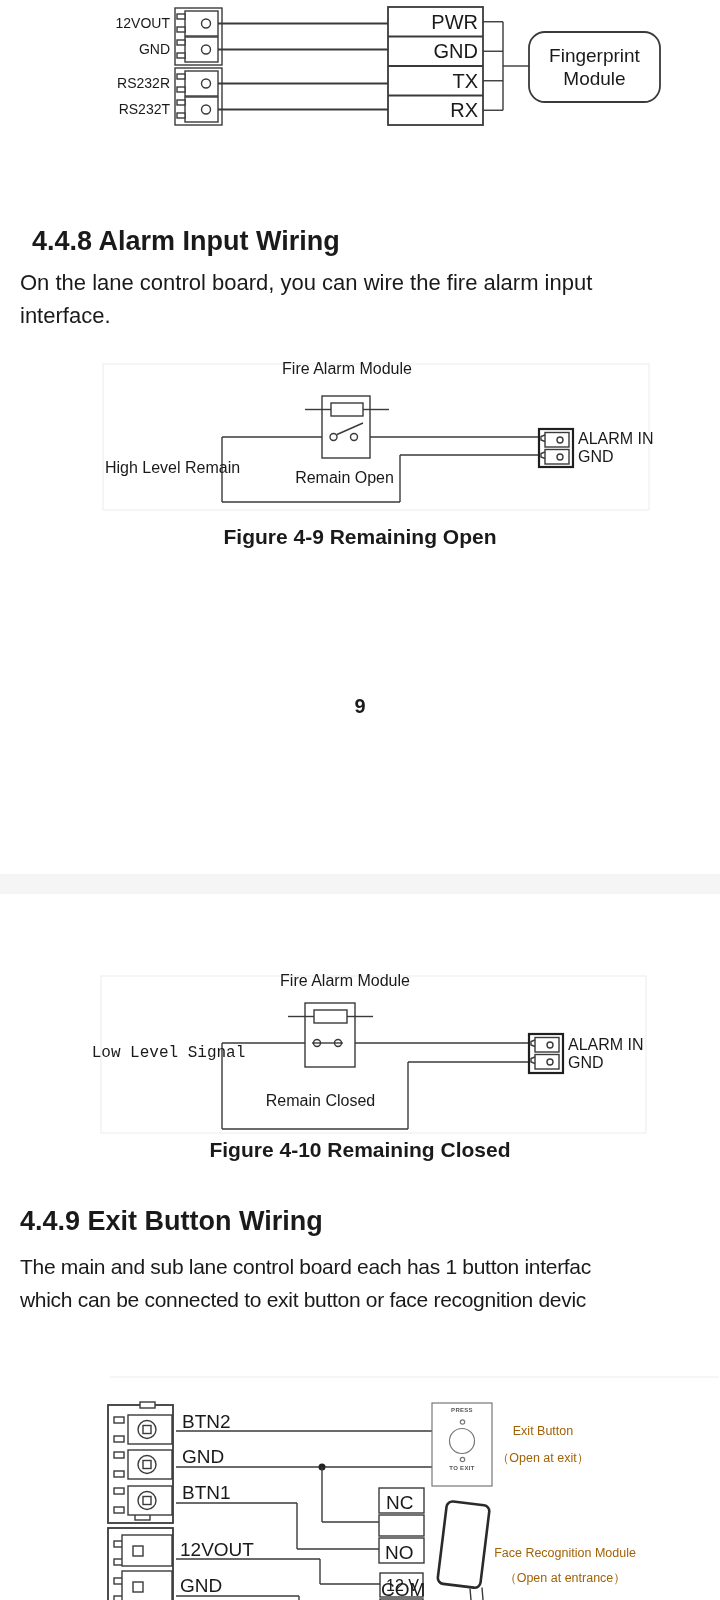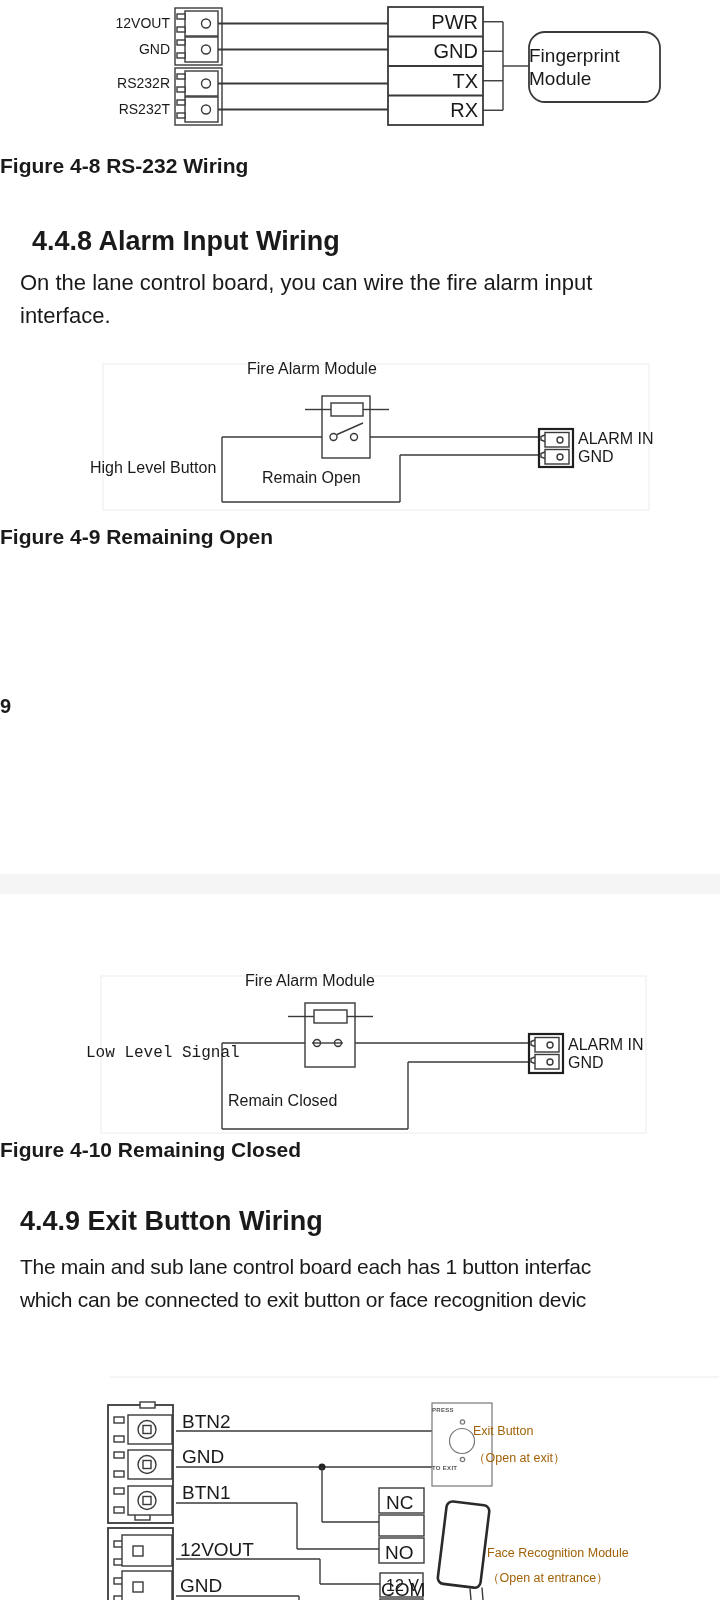--- a/index.html
+++ b/index.html
@@ -1,20 +1,20 @@
 <!DOCTYPE html>
 <html><head>
 <meta charset="utf-8">
 <style>
   html,body{margin:0;padding:0;background:#fff;}
   #page{position:relative;width:720px;height:1600px;background:#fff;overflow:hidden;
         font-family:"Liberation Sans",sans-serif;color:#1a1a1a;}
   #art{position:absolute;left:0;top:0;width:720px;height:1600px;}
   .t{position:absolute;white-space:nowrap;}
-  .ctr{text-align:left;}
+  .ctr{text-align:center;}
   .rt{text-align:right;}
   .lbl14{font-size:14px;line-height:17px;}
   .lbl16{font-size:16px;line-height:19px;}
   .lbl19{font-size:19px;line-height:23px;}
   .lbl20{font-size:20px;line-height:24px;}
   .cap{font-size:21px;font-weight:bold;line-height:24px;}
   .h2{font-size:27px;font-weight:bold;line-height:31px;}
   .body22{font-size:22px;line-height:31px;}
   .body23{font-size:21px;line-height:31px;letter-spacing:-0.3px;overflow:hidden;width:700px;}
   .tiny{font-size:6px;font-weight:bold;line-height:7px;letter-spacing:0.3px;color:#555;}
@@ -182,28 +182,27 @@
   <div class="t rt lbl14" style="left:70px;top:15px;width:100px;">12VOUT</div>
   <div class="t rt lbl14" style="left:70px;top:41px;width:100px;">GND</div>
   <div class="t rt lbl14" style="left:70px;top:75px;width:100px;">RS232R</div>
   <div class="t rt lbl14" style="left:70px;top:101px;width:100px;">RS232T</div>
   <div class="t rt lbl20" style="left:390px;top:10px;width:88px;">PWR</div>
   <div class="t rt lbl20" style="left:390px;top:39px;width:88px;">GND</div>
   <div class="t rt lbl20" style="left:390px;top:69px;width:88px;">TX</div>
   <div class="t rt lbl20" style="left:390px;top:98px;width:88px;">RX</div>
   <div class="t ctr lbl19" style="left:529px;top:44px;width:131px;">Fingerprint</div>
   <div class="t ctr lbl19" style="left:529px;top:67px;width:131px;">Module</div>
-  <div class="t ctr cap" style="left:0;top:154px;width:720px;">Figure 4-8 RS-232 Wiring</div>
 
   <div class="t h2" style="left:20px;top:226px;margin-left:12px;">4.4.8 Alarm Input Wiring</div>
   <div class="t body22" style="left:20px;top:267px;">On the lane control board, you can wire the fire alarm input</div>
   <div class="t body22" style="left:20px;top:300px;">interface.</div>
 
   <div class="t ctr lbl16" style="left:247px;top:359px;width:200px;">Fire Alarm Module</div>
-  <div class="t ctr lbl16" style="left:90px;top:458px;width:165px;">High Level Button</div>
+  <div class="t ctr lbl16" style="left:90px;top:458px;width:165px;">High Level Remain</div>
   <div class="t ctr lbl16" style="left:262px;top:468px;width:165px;">Remain Open</div>
   <div class="t lbl16" style="left:578px;top:429px;">ALARM IN</div>
   <div class="t lbl16" style="left:578px;top:447px;">GND</div>
   <div class="t ctr cap" style="left:0;top:525px;width:720px;">Figure 4-9 Remaining Open</div>
 
   <div class="t ctr" style="left:0;top:695px;width:720px;font-size:20px;font-weight:bold;">9</div>
   <div class="band"></div>
 
   <div class="t ctr lbl16" style="left:245px;top:971px;width:200px;">Fire Alarm Module</div>
   <div class="t ctr lbl16" style="left:86px;top:1044px;width:165px;font-family:Liberation Mono, monospace;">Low Level Signal</div>

